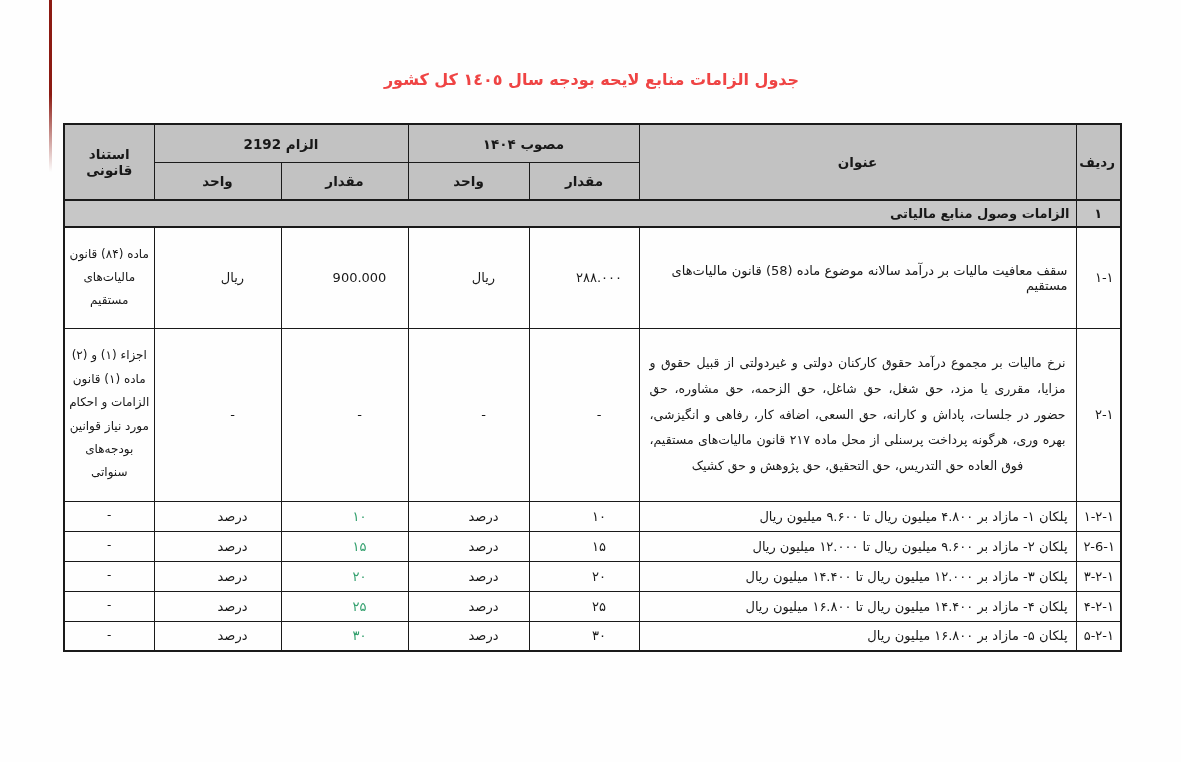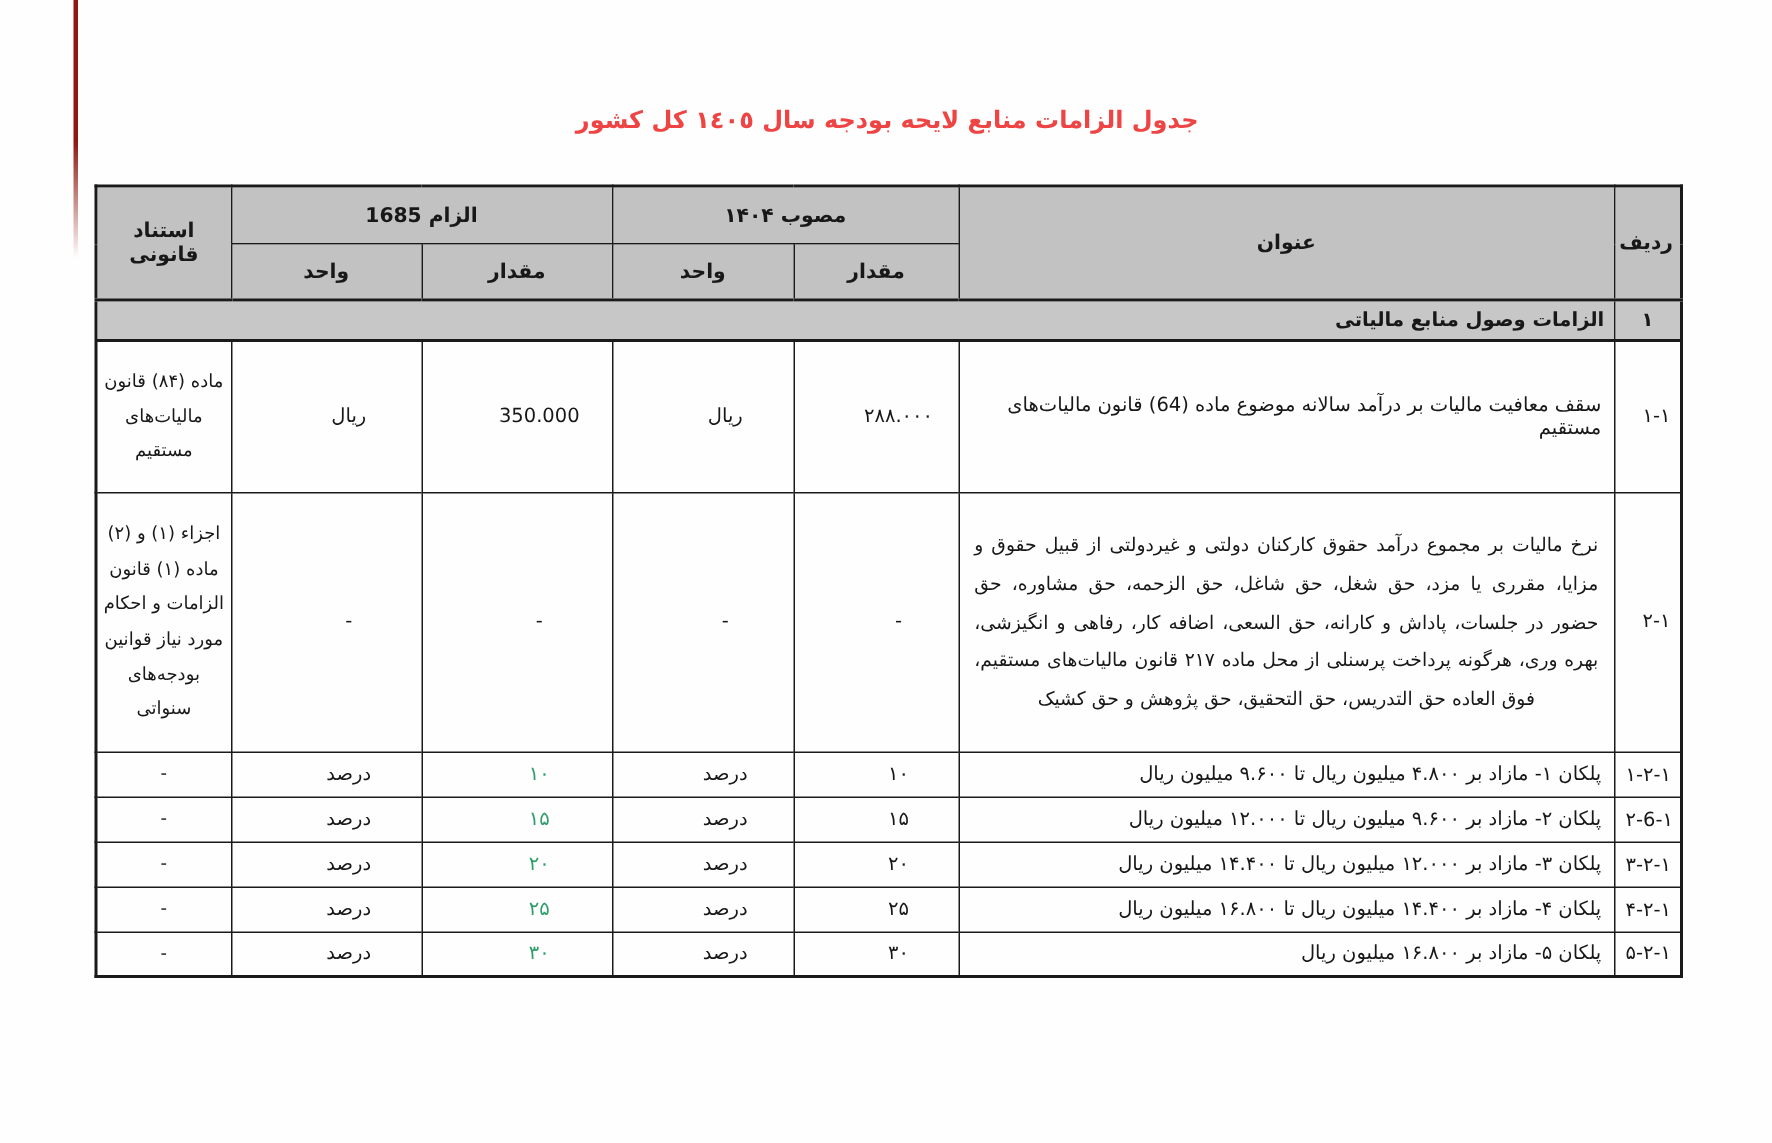--- a/index.html
+++ b/index.html
@@ -70,42 +70,42 @@
     <col style="width:121px">
       <col style="width:127px">
       <col style="width:127px">
     <col style="width:90px">
   </colgroup>
   <thead>
     <tr class="h1">
       <th rowspan="2">ردیف</th>
       <th rowspan="2">عنوان</th>
       <th colspan="2">مصوب ۱۴۰۴</th>
-      <th colspan="2">الزام 1685</th>
+      <th colspan="2">الزام 2192</th>
       <th rowspan="2">استناد قانونی</th>
     </tr>
     <tr class="h2">
       <th>مقدار</th>
       <th>واحد</th>
       <th>مقدار</th>
       <th>واحد</th>
     </tr>
   </thead>
   <tbody>
     <tr class="section-row">
       <td class="rid">۱</td>
       <td colspan="6" class="section-title">الزامات وصول منابع مالیاتی</td>
     </tr>
 
     <tr class="r-main">
       <td class="rid">۱-۱</td>
-      <td class="ttl">سقف معافیت مالیات بر درآمد سالانه موضوع ماده (64) قانون مالیات‌های مستقیم</td>
+      <td class="ttl">سقف معافیت مالیات بر درآمد سالانه موضوع ماده (58) قانون مالیات‌های مستقیم</td>
       <td class="num">۲۸۸.۰۰۰</td>
       <td class="unit">ریال</td>
-      <td class="num">350.000</td>
+      <td class="num">900.000</td>
       <td class="unit">ریال</td>
       <td class="legal">ماده (۸۴) قانون مالیات‌های مستقیم</td>
     </tr>
 
     <tr class="r-para">
       <td class="rid">۱-۲</td>
       <td class="ttl">نرخ مالیات بر مجموع درآمد حقوق کارکنان دولتی و غیردولتی از قبیل حقوق و مزایا، مقرری یا مزد، حق شغل، حق شاغل، حق الزحمه، حق مشاوره، حق حضور در جلسات، پاداش و کارانه، حق السعی، اضافه کار، رفاهی و انگیزشی، بهره وری، هرگونه پرداخت پرسنلی از محل ماده ۲۱۷ قانون مالیات‌های مستقیم، فوق العاده حق التدریس، حق التحقیق، حق پژوهش و حق کشیک</td>
       <td class="num">-</td>
       <td class="unit">-</td>
       <td class="num">-</td>

